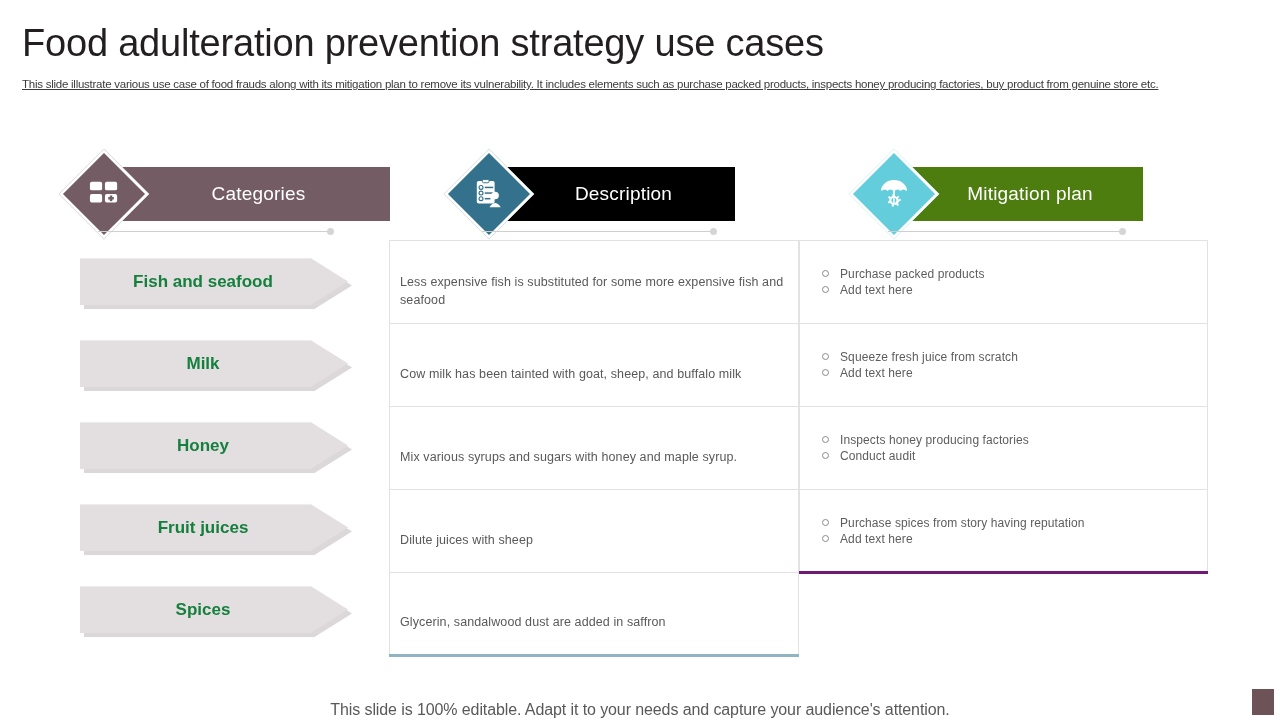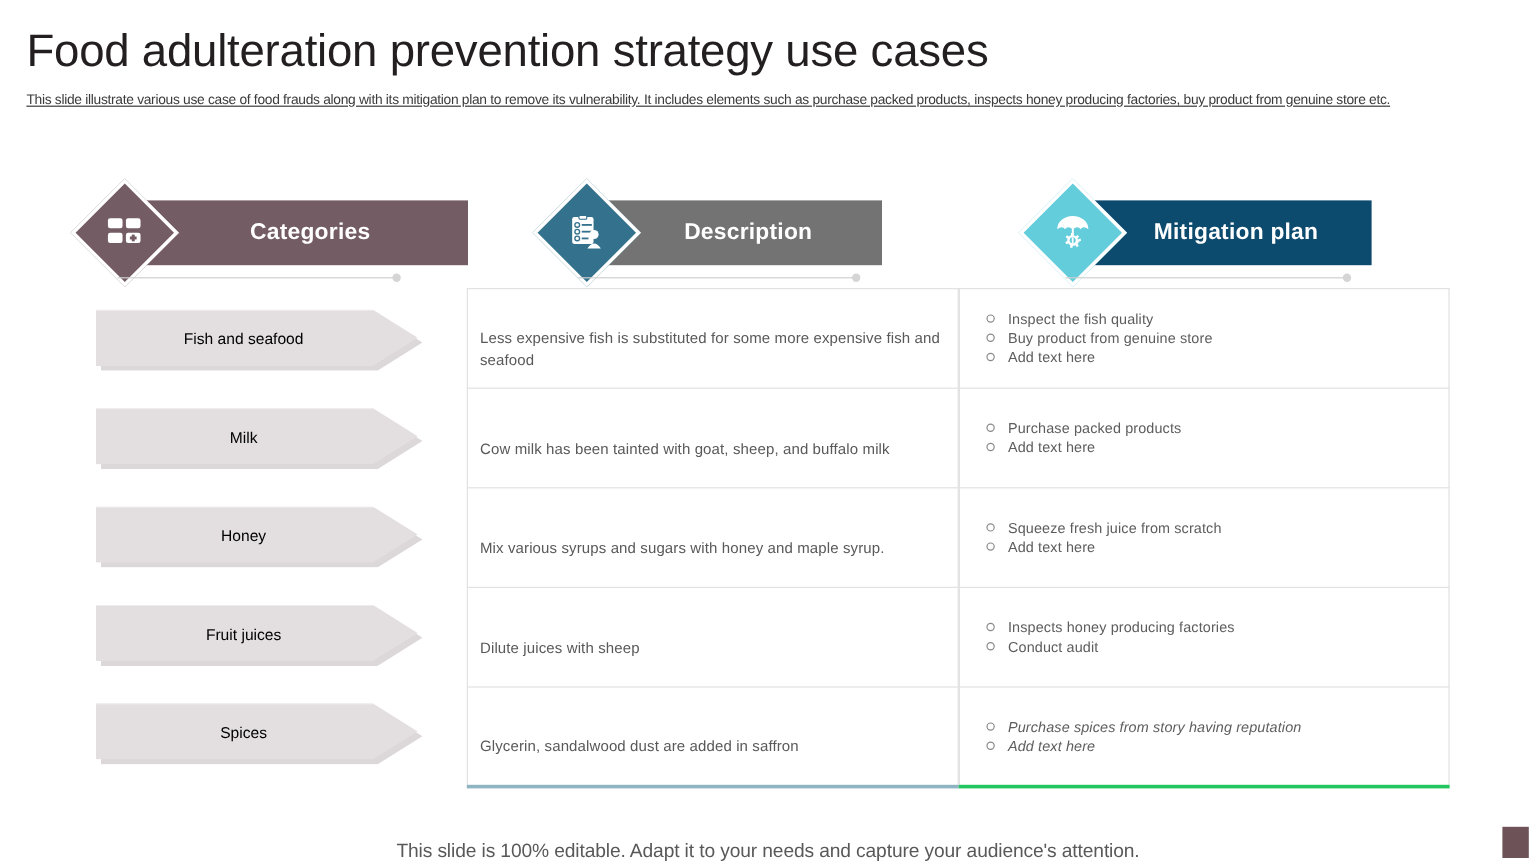--- a/index.html
+++ b/index.html
@@ -55,21 +55,21 @@
     top: 0;
     height: 54px;
     display: flex;
     align-items: center;
     justify-content: center;
     padding-left: 28px;
     padding-right: 8px;
   }
   .banner .bar .label {
     font-size: 19px;
-    font-weight: bold;
+    font-weight: normal;
     color: #ffffff;
     letter-spacing: 0.2px;
     white-space: nowrap;
   }
   .banner .diamond {
     position: absolute;
     left: 0;
     top: -5px;
     width: 64px;
     height: 64px;
@@ -101,24 +101,24 @@
     height: 7px;
     border-radius: 50%;
     background: #d5d5d5;
     top: 228px;
   }
 
   #banner-cat  { left: 72px;  }
   #banner-cat  .bar { width: 283px; background: #735c63; }
   #banner-cat  .diamond { background: #735c63; }
   #banner-desc { left: 457px; }
-  #banner-desc .bar { width: 243px; background: #737373; }
+  #banner-desc .bar { width: 243px; background: #000000; }
   #banner-desc .diamond { background: #33718c; }
   #banner-mit  { left: 862px; }
-  #banner-mit  .bar { width: 246px; background: #0c4a6e; }
+  #banner-mit  .bar { width: 246px; background: #4d7c0f; }
   #banner-mit  .diamond { background: #63cddb; }
 
   #rule-cat  { left: 98px;  width: 233px; }
   #dot-cat   { left: 327px; }
   #rule-desc { left: 482px; width: 232px; }
   #dot-desc  { left: 710px; }
   #rule-mit  { left: 888px; width: 235px; }
   #dot-mit   { left: 1119px; }
 
   
@@ -150,23 +150,23 @@
     width: 268px;
     height: 47px;
     background: #e3dee0;
     border-top: 1px solid #efecee;
     clip-path: polygon(0 0, 86% 0, 100% 50%, 86% 100%, 0 100%);
     display: flex;
     align-items: center;
     justify-content: center;
   }
   .cat-face .cat-label {
-    font-size: 13px;
-    font-weight: normal;
-    color: #000000;
+    font-size: 17px;
+    font-weight: bold;
+    color: #15803d;
     padding-right: 22px;
     white-space: nowrap;
   }
 
   
   .tbl {
     position: absolute;
     top: 240px;
     border-collapse: collapse;
     table-layout: fixed;
@@ -177,21 +177,21 @@
     background: #ffffff;
   }
 
   #tbl-desc { left: 389px; width: 410px; }
   #tbl-mit  { left: 799px; width: 409px; }
 
   #tbl-desc td { height: 83px; padding: 23px 12px 6px 10px; }
   #tbl-mit  td { height: 83px; padding: 6px 12px 6px 10px; }
 
   #tbl-desc tr:last-child td { border-bottom: 3px solid #8fb4c2; }
-  #tbl-mit  tr:last-child td { border-bottom: 3px solid #22c55e; font-style: italic; }
+  #tbl-mit  tr:last-child td { border-bottom: 3px solid #701a75; }
 
   .desc-text {
     font-size: 12.5px;
     line-height: 18px;
     color: #595959;
     letter-spacing: 0.1px;
   }
 
   .mit-ul { list-style: none; }
   .mit-li {
@@ -370,29 +370,20 @@
         </td>
       </tr>
     </tbody>
   </table>
 
   <table class="tbl" id="tbl-mit">
     <tbody>
       <tr>
         <td>
           <ul class="mit-ul">
-            <li class="mit-li"><span class="bullet"></span><span>Inspect the fish quality</span></li>
-            <li class="mit-li"><span class="bullet"></span><span>Buy product from genuine store</span></li>
-            <li class="mit-li"><span class="bullet"></span><span>Add text here</span></li>
-          </ul>
-        </td>
-      </tr>
-      <tr>
-        <td>
-          <ul class="mit-ul">
             <li class="mit-li"><span class="bullet"></span><span>Purchase packed products</span></li>
             <li class="mit-li"><span class="bullet"></span><span>Add text here</span></li>
           </ul>
         </td>
       </tr>
       <tr>
         <td>
           <ul class="mit-ul">
             <li class="mit-li"><span class="bullet"></span><span>Squeeze fresh juice from scratch</span></li>
             <li class="mit-li"><span class="bullet"></span><span>Add text here</span></li>

